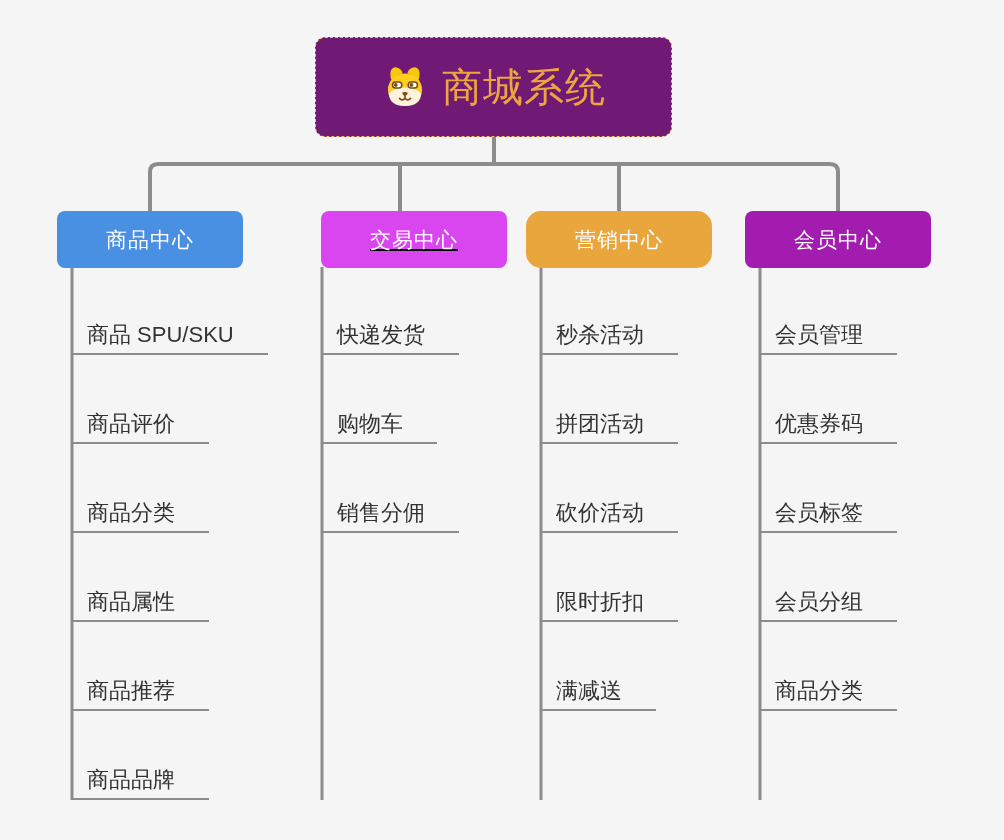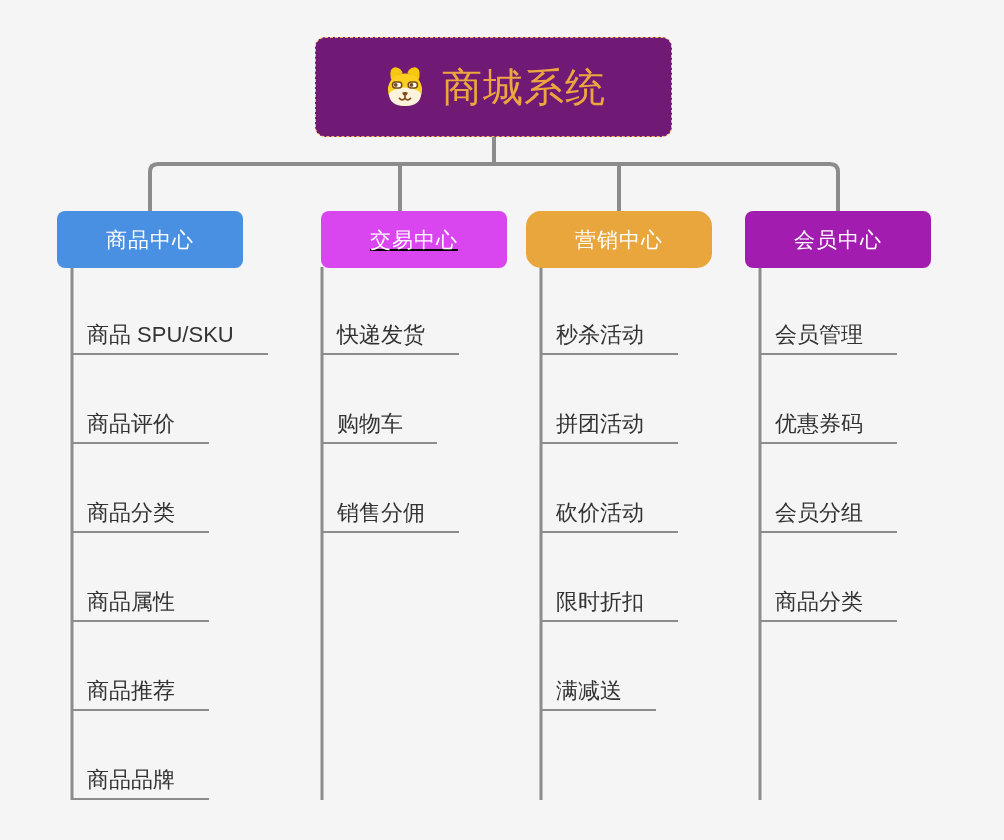--- a/index.html
+++ b/index.html
@@ -130,20 +130,23 @@
     <span class="branch-label">会员中心</span>
   </div>
   <div class="leaf-col" style="left:759px">
     <div class="leaf">
         <span class="leaf-text">会员管理</span>
       </div>
     <div class="leaf">
         <span class="leaf-text">优惠券码</span>
       </div>
     <div class="leaf">
+        <span class="leaf-text">会员标签</span>
+      </div>
+    <div class="leaf">
         <span class="leaf-text">会员分组</span>
       </div>
     <div class="leaf">
         <span class="leaf-text">商品分类</span>
       </div>
   </div>
 
 </div>
 
 </body></html>

